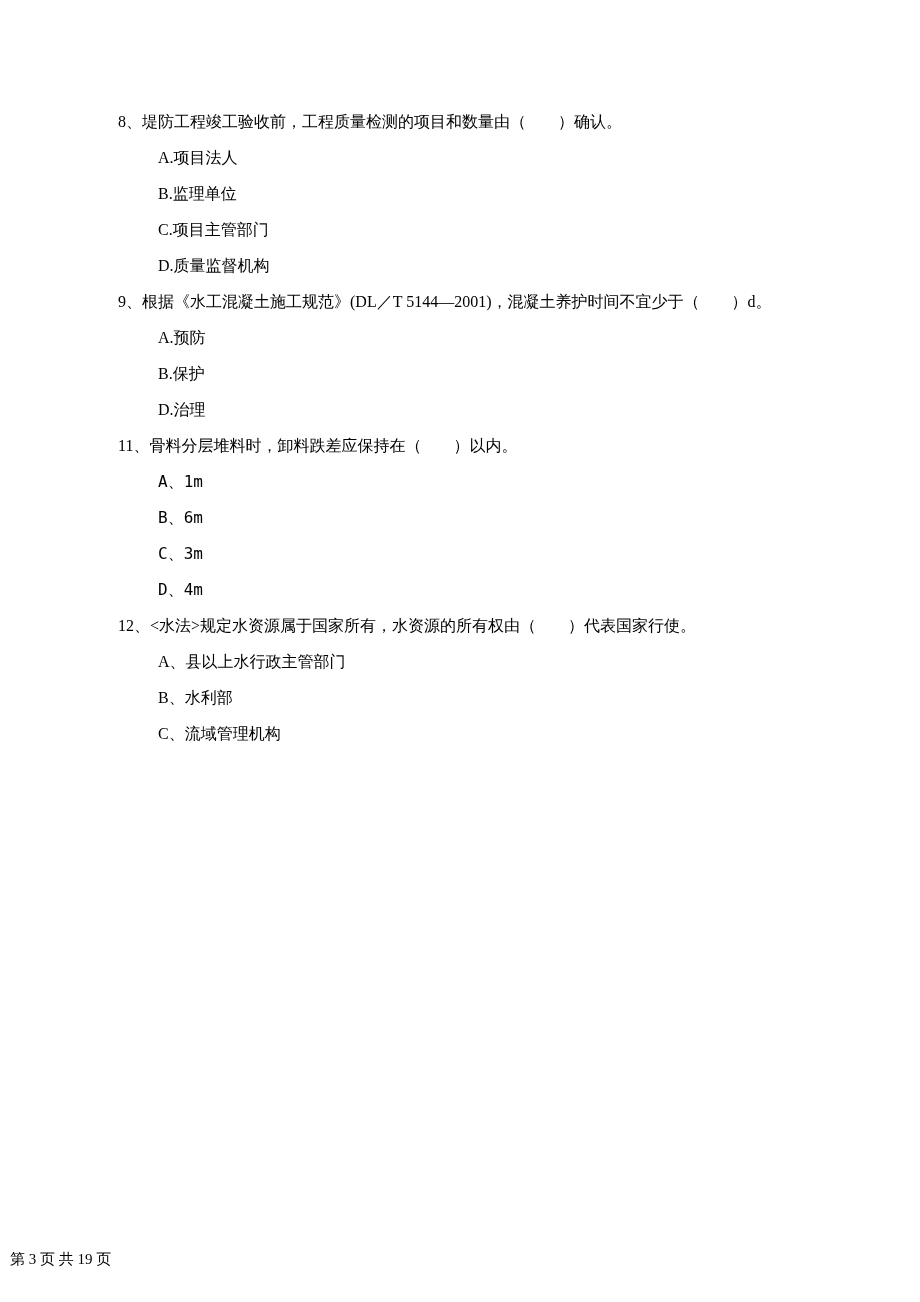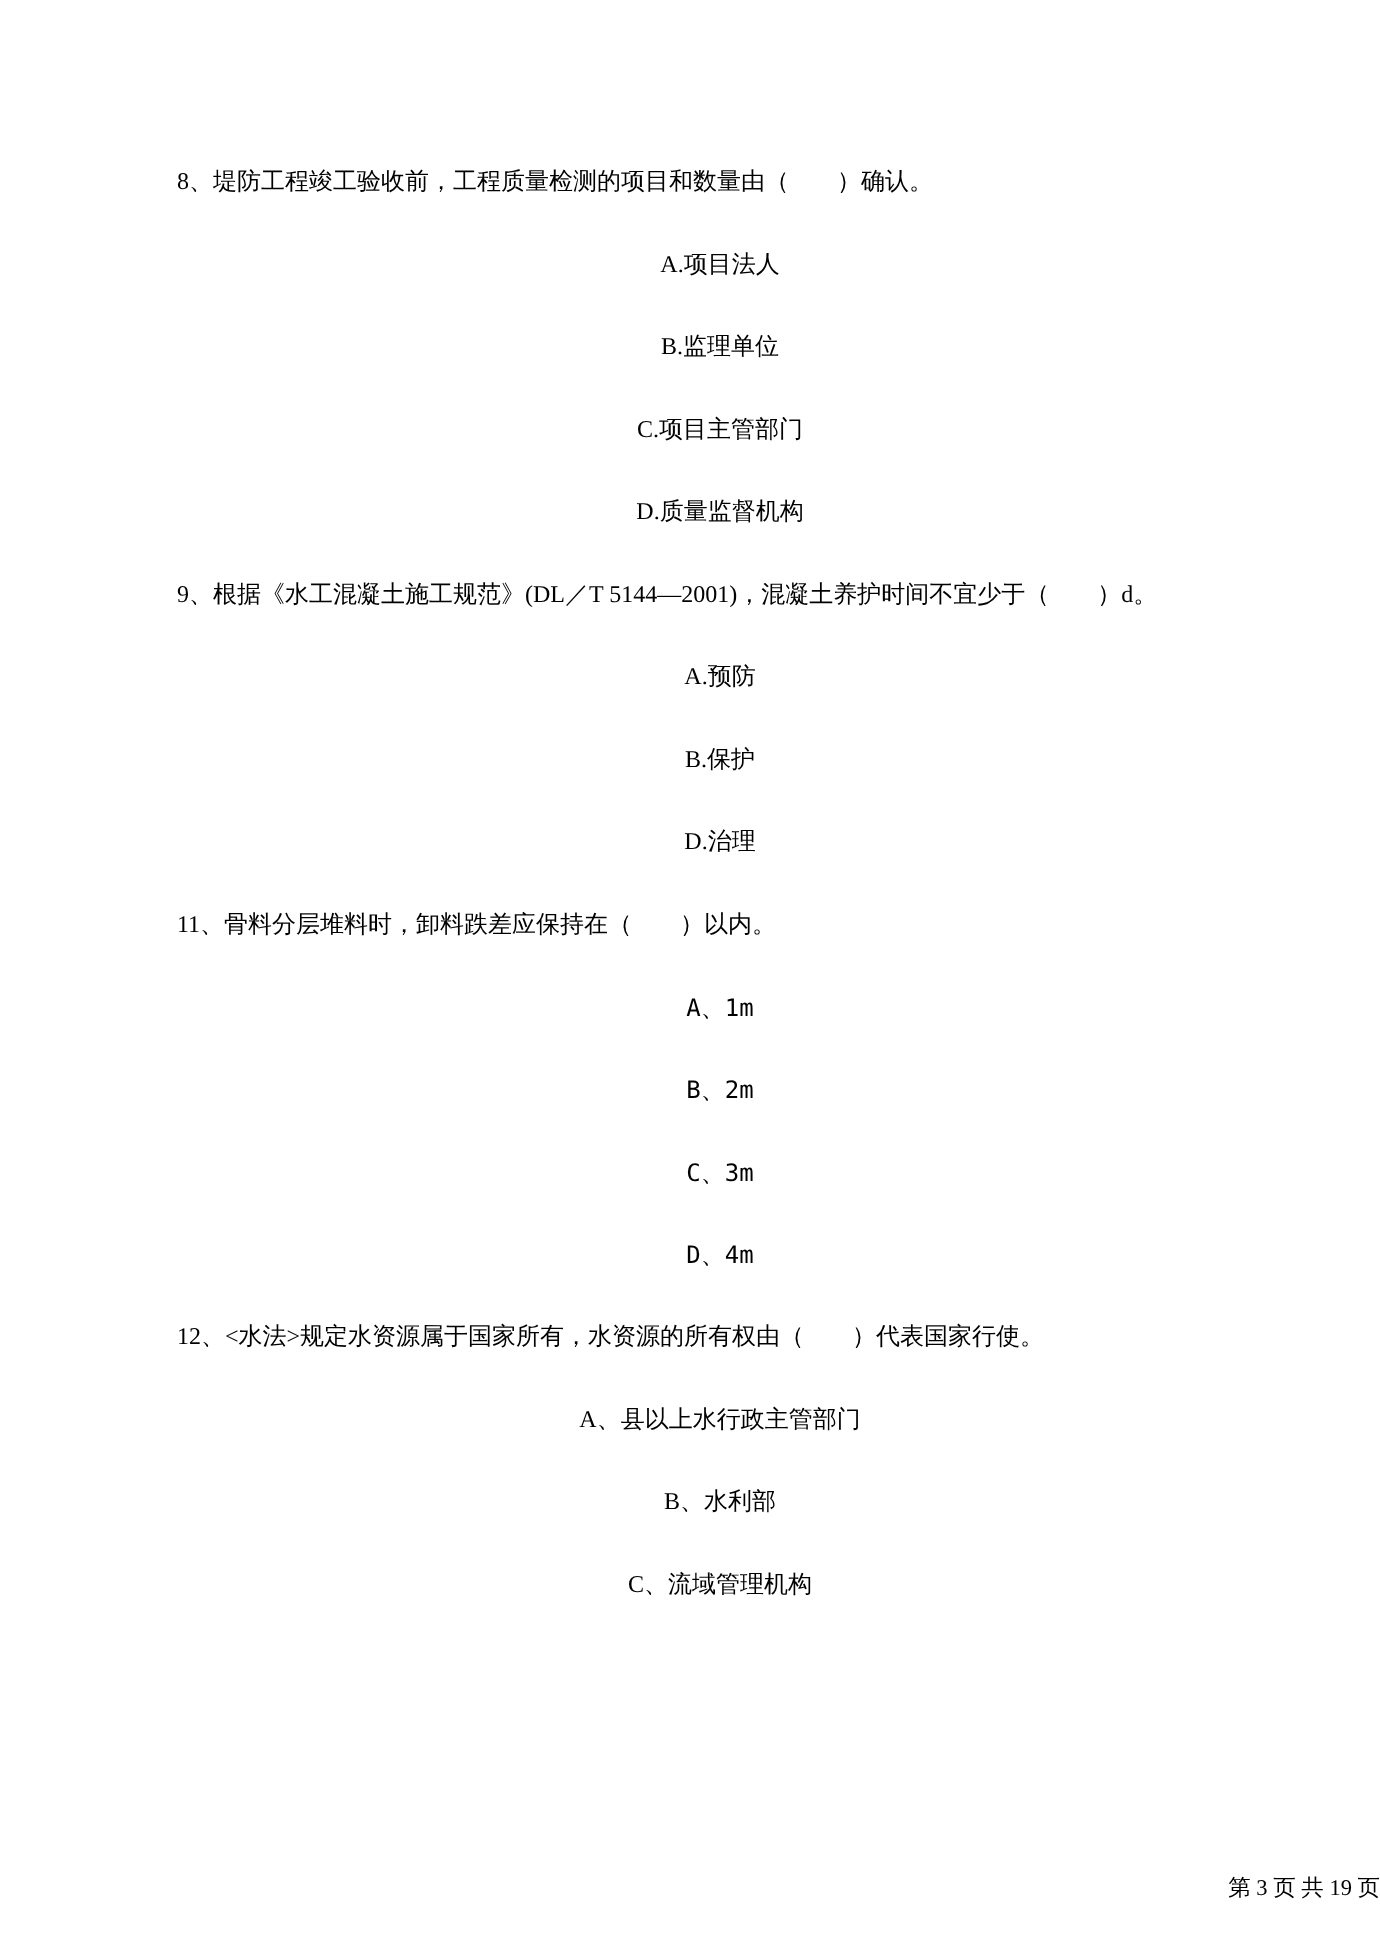--- a/index.html
+++ b/index.html
@@ -22,29 +22,28 @@
     border-radius: 10px;
   }
   .question {
     margin-bottom: 8px;
     text-align: justify;
   }
   .options {
     padding-left: 40px;
   }
   .option {
-    margin: 31px 0;
-    text-align: center;
+    margin: 12px 0;
   }
   .footer {
     position: absolute;
     bottom: 32px;
-    left: 0;
+    left: 10px;
     right: 0;
-    text-align: right;
+    text-align: left;
     font-size: 15px;
   }
   .mono {
     font-family: "SimSun", monospace;
   }
 </style>
 </head>
 <body>
 
 <div class="page">
@@ -61,21 +60,21 @@
 
   <div class="options">
     <div class="option">A.预防</div>
     <div class="option">B.保护</div>
     <div class="option">D.治理</div>
   </div>
 
   <div class="question">11、骨料分层堆料时，卸料跌差应保持在（　　）以内。</div>
   <div class="options">
     <div class="option mono">A、1m</div>
-    <div class="option mono">B、2m</div>
+    <div class="option mono">B、6m</div>
     <div class="option mono">C、3m</div>
     <div class="option mono">D、4m</div>
   </div>
 
   <div class="question">12、&lt;水法&gt;规定水资源属于国家所有，水资源的所有权由（　　）代表国家行使。</div>
   <div class="options">
     <div class="option">A、县以上水行政主管部门</div>
     <div class="option">B、水利部</div>
     <div class="option">C、流域管理机构</div>
   </div>

